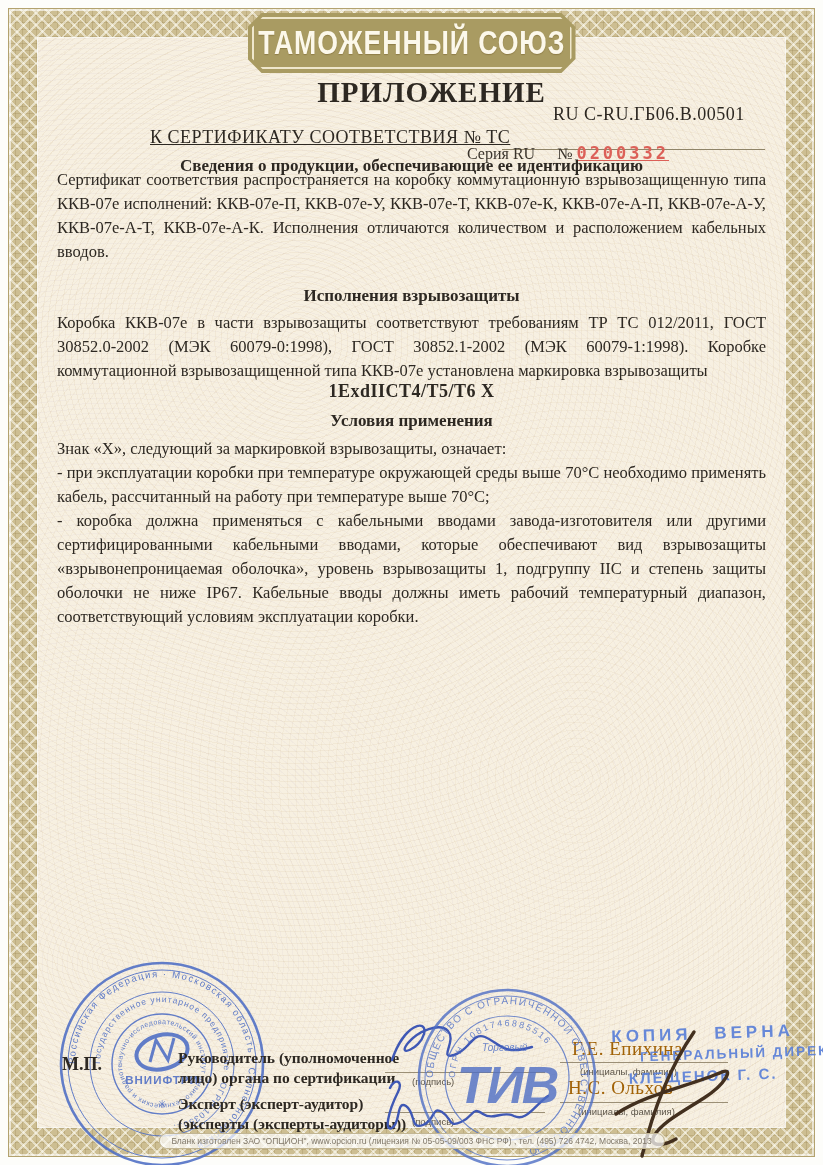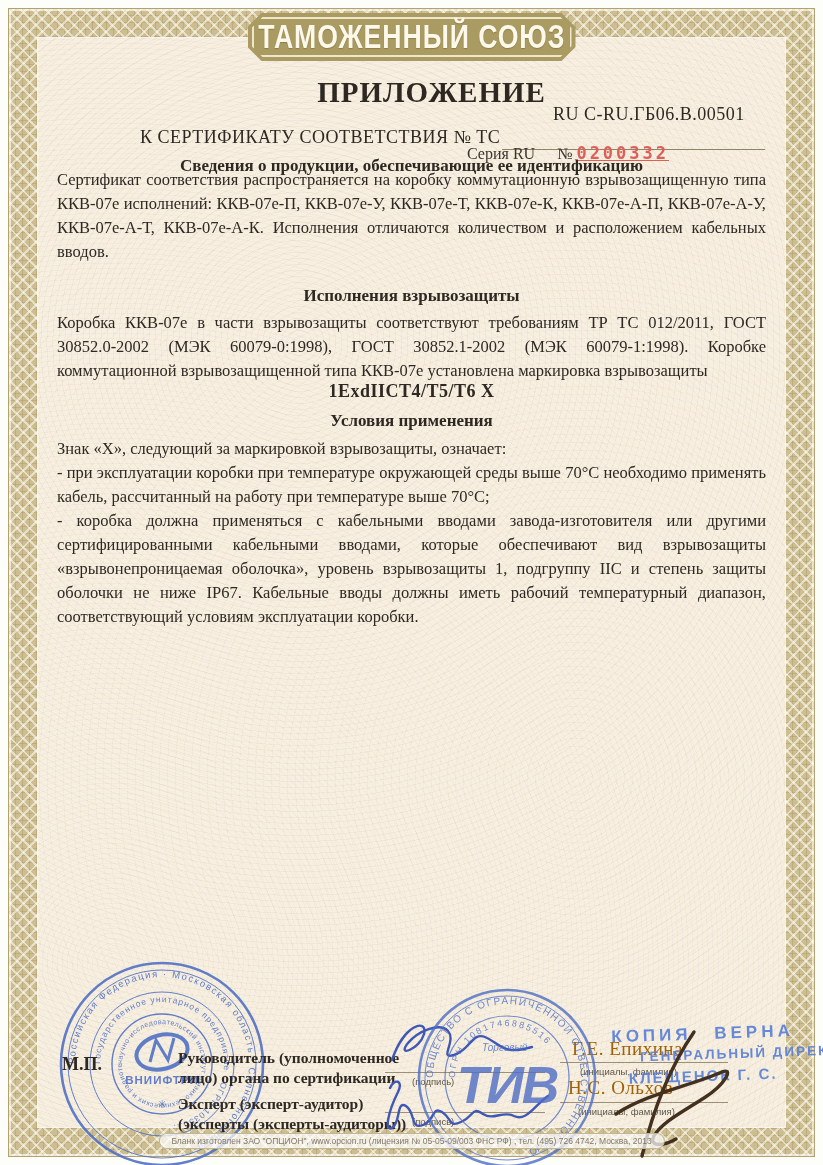--- a/index.html
+++ b/index.html
@@ -17,33 +17,33 @@
   
   .paper{position:absolute;inset:38px;background-color:#f7f0e1;
     background-image:
       repeating-radial-gradient(circle at 35% 28%, rgba(193,160,110,.10) 0 1px, rgba(193,160,110,0) 1px 6px),
       repeating-radial-gradient(circle at 72% 68%, rgba(193,160,110,.08) 0 1px, rgba(193,160,110,0) 1px 8px),
       repeating-radial-gradient(circle at 10% 85%, rgba(170,150,190,.07) 0 1px, rgba(170,150,190,0) 1px 5px);
     box-shadow:0 0 0 1px rgba(255,255,255,.8);}
 
   
   .banner{position:absolute;top:13px;left:50%;transform:translateX(-50%);
-    width:328px;height:48px;background:#a99b62;
+    width:328px;height:60px;background:#a99b62;
     clip-path:polygon(14px 0,calc(100% - 14px) 0,100% 14px,100% calc(100% - 14px),calc(100% - 14px) 100%,14px 100%,0 calc(100% - 14px),0 14px);
     display:flex;align-items:center;justify-content:center;}
   .banner-inner{position:absolute;inset:4px;border:2px solid #efe7cc;
     clip-path:polygon(11px 0,calc(100% - 11px) 0,100% 11px,100% calc(100% - 11px),calc(100% - 11px) 100%,11px 100%,0 calc(100% - 11px),0 11px);}
   .banner-text{position:relative;color:#fcf8ea;font-family:"Liberation Sans",sans-serif;
     font-weight:bold;font-size:29px;letter-spacing:1px;transform:scale(.92,1.12);
     text-shadow:0 1px 1px rgba(120,100,50,.55);white-space:nowrap;}
 
   .abs{position:absolute;}
   .doc-title{top:76px;left:0;width:100%;text-align:center;font-size:29px;font-weight:bold;letter-spacing:1px;color:#2d2822;padding-left:20px;}
   .cert-no{top:104px;left:515px;font-size:18px;color:#2d2822;letter-spacing:.5px;margin-left:38px;}
-  .subtitle{top:127px;left:140px;font-size:18px;color:#2d2822;letter-spacing:.5px;}
+  .subtitle{top:127px;left:150px;font-size:18px;color:#2d2822;letter-spacing:.5px;text-decoration:underline;}
   .subtitle-line{top:149px;left:502px;width:263px;border-top:1px solid #8f8468;height:0;}
   .series-row{top:143px;left:467px;font-size:16px;color:#3a342c;white-space:nowrap;}
   .series-row .gap1{display:inline-block;width:18px;}
   .series-number{color:#dc6058;font-family:"DejaVu Sans Mono",monospace;font-weight:bold;font-size:17px;letter-spacing:3px;text-decoration:underline;}
   .sec-heading{left:0;width:100%;text-align:center;font-weight:bold;font-size:17px;color:#2d2822;}
   .h1{top:156px;}
   .h2{top:286px;}
   .h3{top:411px;}
   .marking{top:381px;left:0;width:100%;text-align:center;font-weight:bold;font-size:18px;color:#2d2822;letter-spacing:.5px;}
   .para{left:57px;width:709px;font-size:16.5px;line-height:24px;text-align:justify;color:#2d2822;}

